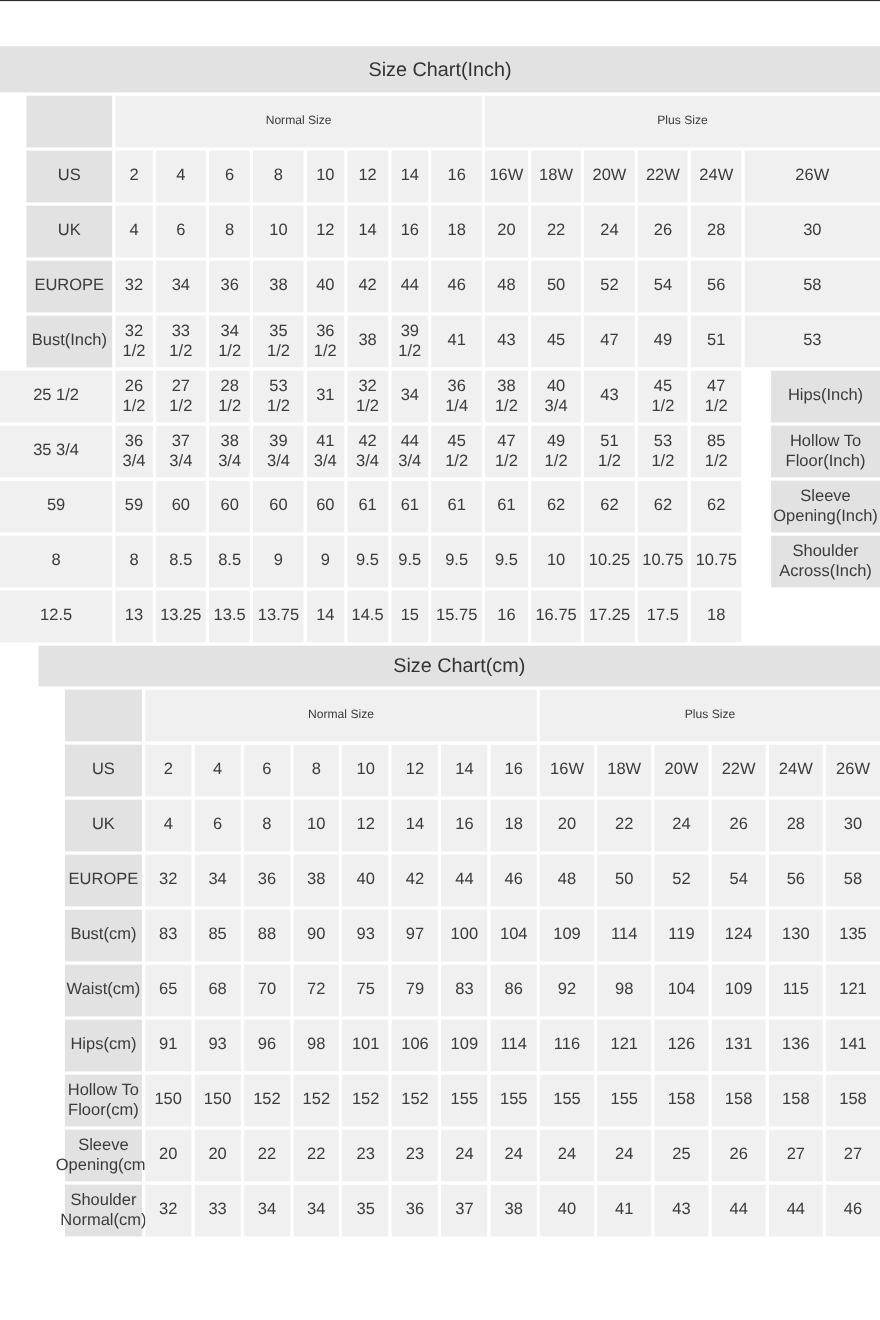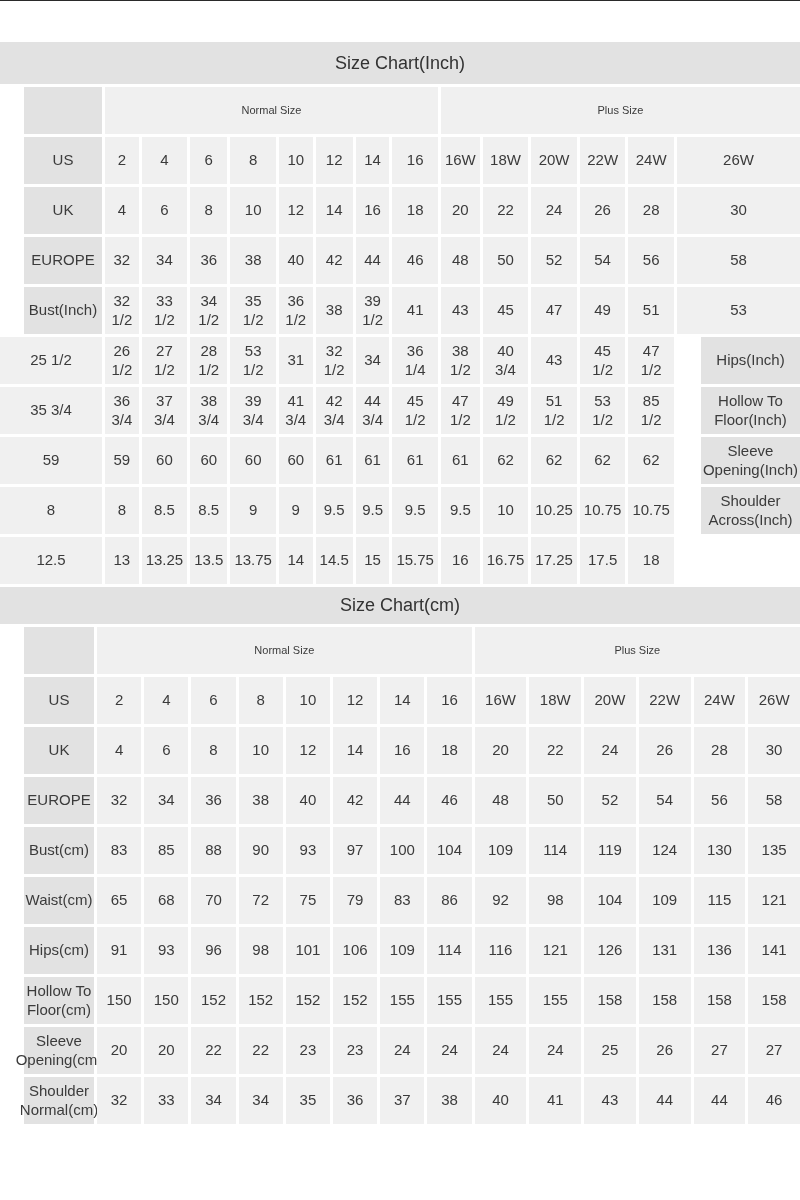--- a/index.html
+++ b/index.html
@@ -18,21 +18,21 @@
     font-family: "Liberation Sans", sans-serif;
     color: var(--text);
     overflow: hidden;
   }
   .top-rule {
     height: 1px;
     background: #2a2a2a;
   }
   .chart-block { width: 800px; }
   .chart-block.first { margin-top: 41px; }
-  .chart-block.second { margin-top: 3px; }
+  .chart-block.second { margin-top: 3px; padding-left: 35px; }
   .title-bar {
     width: 100%;
     background: var(--title-bar-bg);
     display: flex;
     align-items: center;
     justify-content: center;
     font-size: 18px;
     color: #333333;
   }
   .title-bar.inch { height: 42px; margin-bottom: 3px; }

